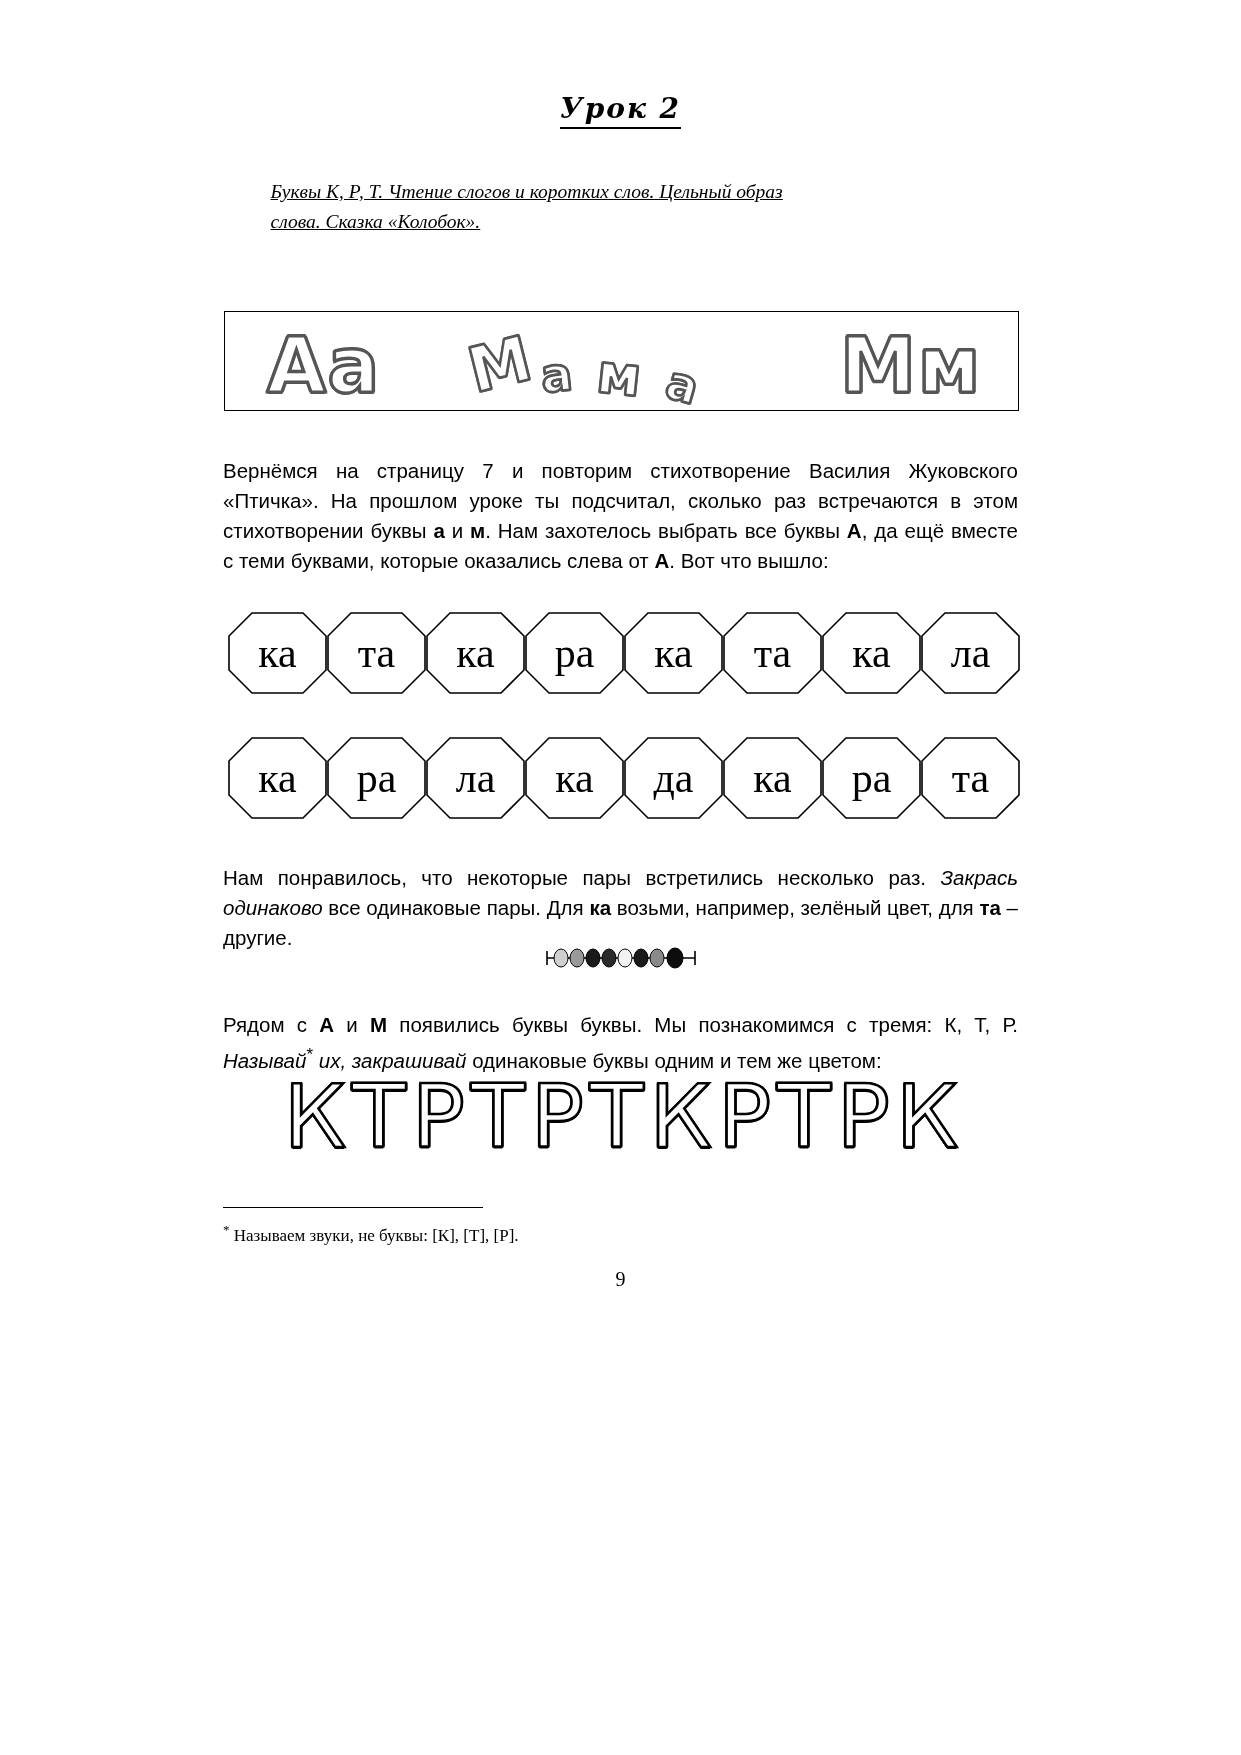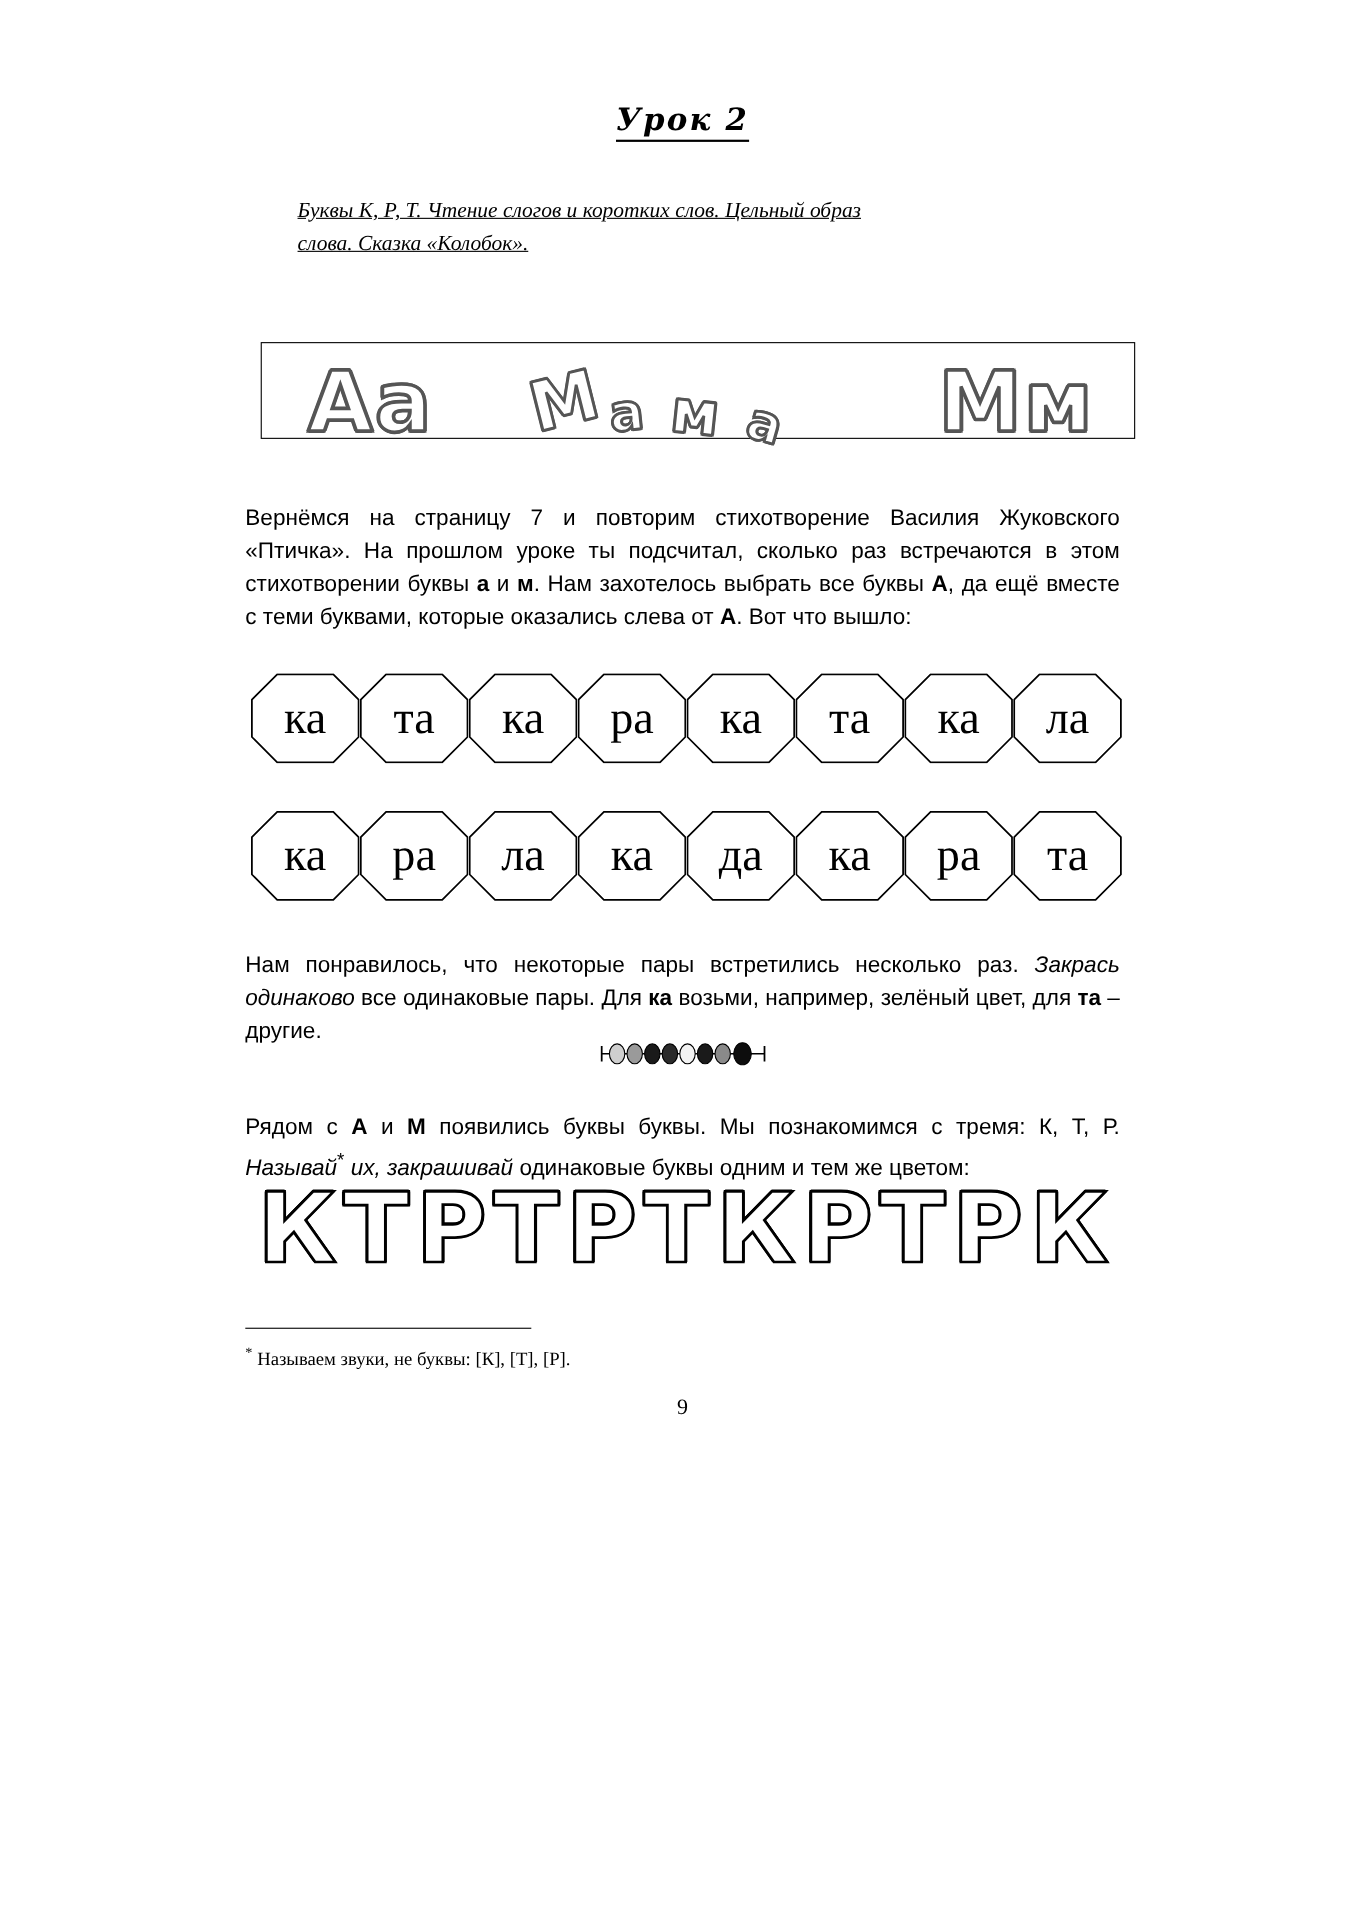--- a/index.html
+++ b/index.html
@@ -46,24 +46,24 @@
     font-size: 19.5px;
     line-height: 30px;
   }
   .lesson-subtitle .u {
     text-decoration: underline;
   }
 
   
   .banner {
     position: absolute;
-    left: 237px;
+    left: 224px;
     top: 311px;
     width: 795px;
-    height: 88px;
+    height: 100px;
     border: 1.5px solid #000;
     box-sizing: border-box;
   }
   .banner-inner {
     position: relative;
     width: 100%;
     height: 100%;
   }
   .outline-letters {
     font-family: "DejaVu Sans", sans-serif;
@@ -166,21 +166,21 @@
   .divider svg { display: inline-block; }
 
   
   .bigletters {
     position: absolute;
     left: 214px;
     top: 1065px;
     width: 820px;
     text-align: center;
     font-family: "DejaVu Sans", sans-serif;
-    font-weight: bold;
+    font-weight: normal;
     font-size: 88px;
     letter-spacing: 6px;
     color: #ffffff;
     -webkit-text-stroke: 2.5px #000;
     text-shadow: 1.5px 0 0 #000, -1.5px 0 0 #000, 0 1.5px 0 #000, 0 -1.5px 0 #000;
   }
 
   
   .footnote-rule {
     position: absolute;

